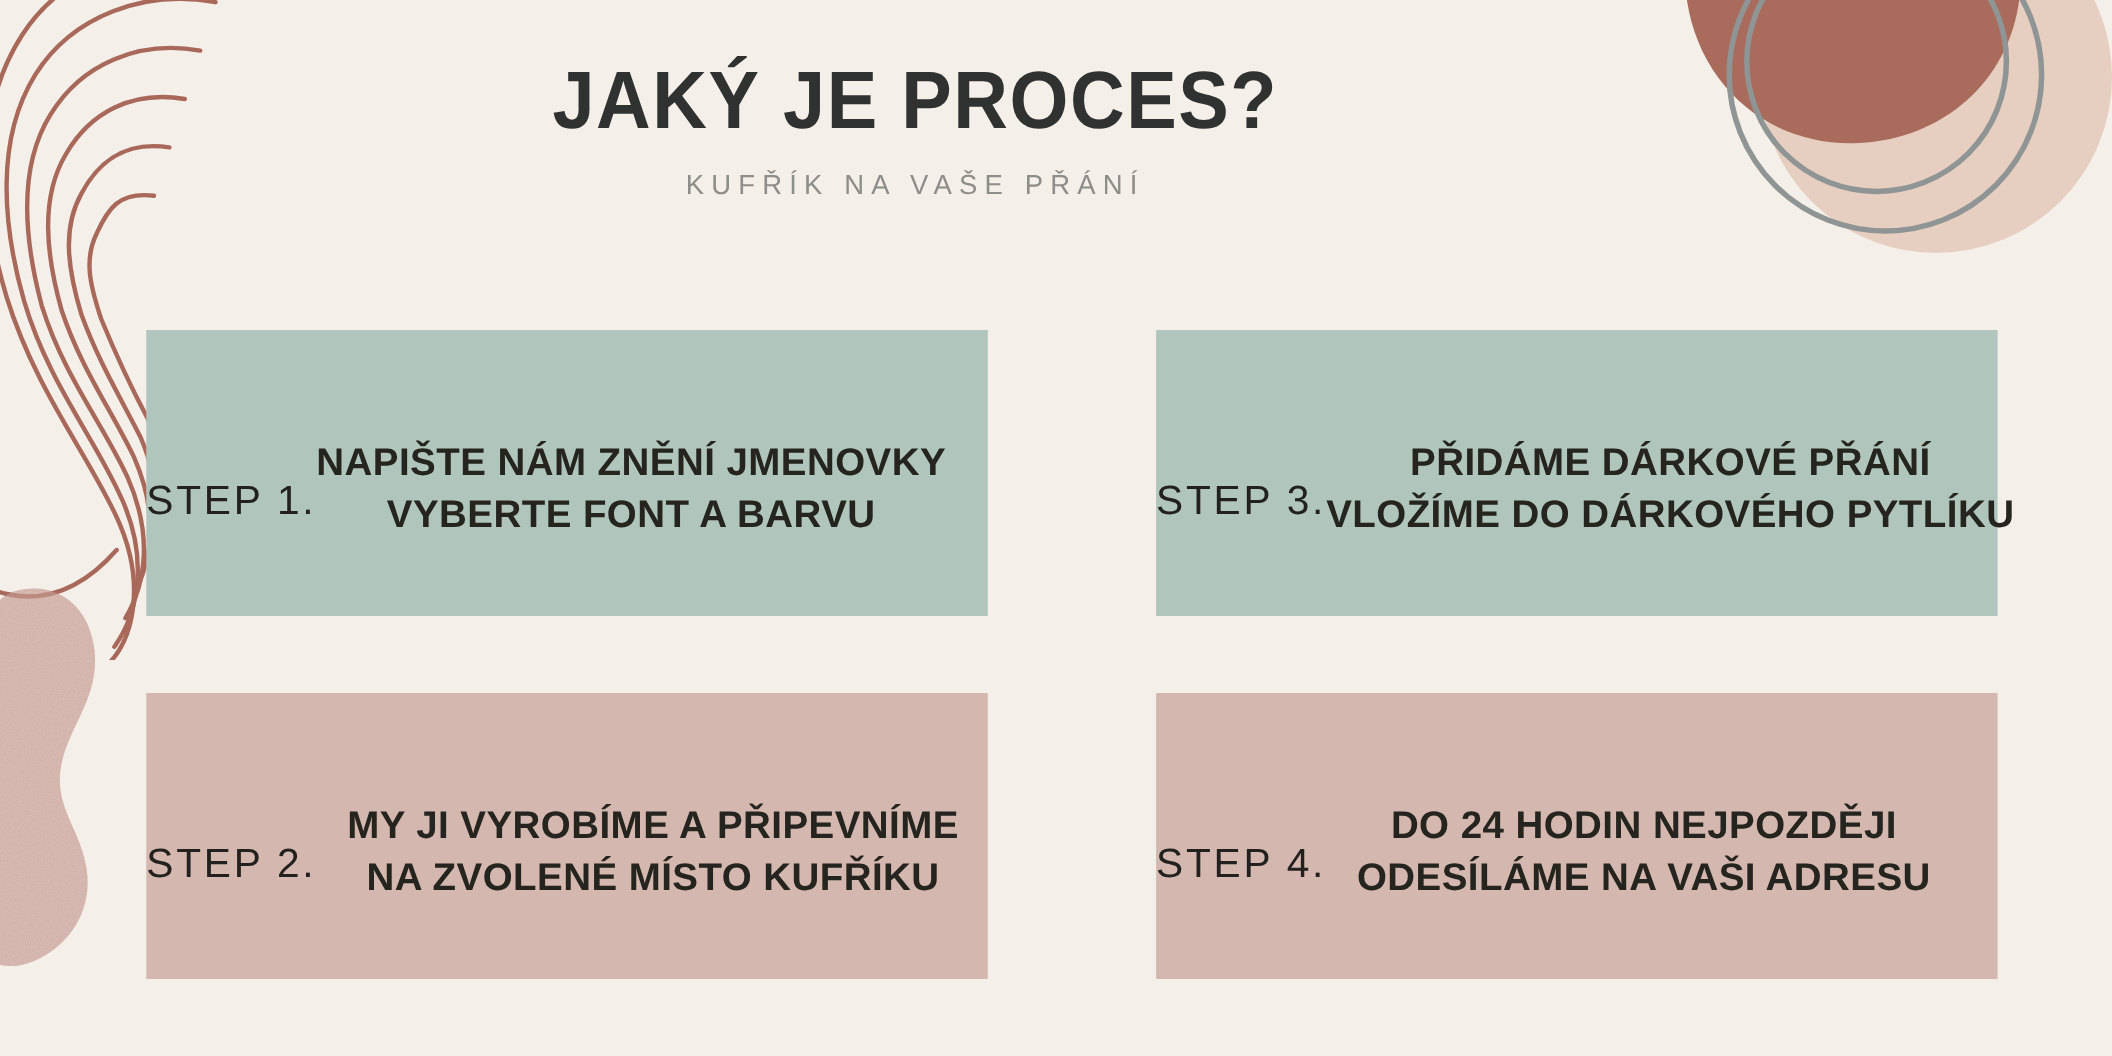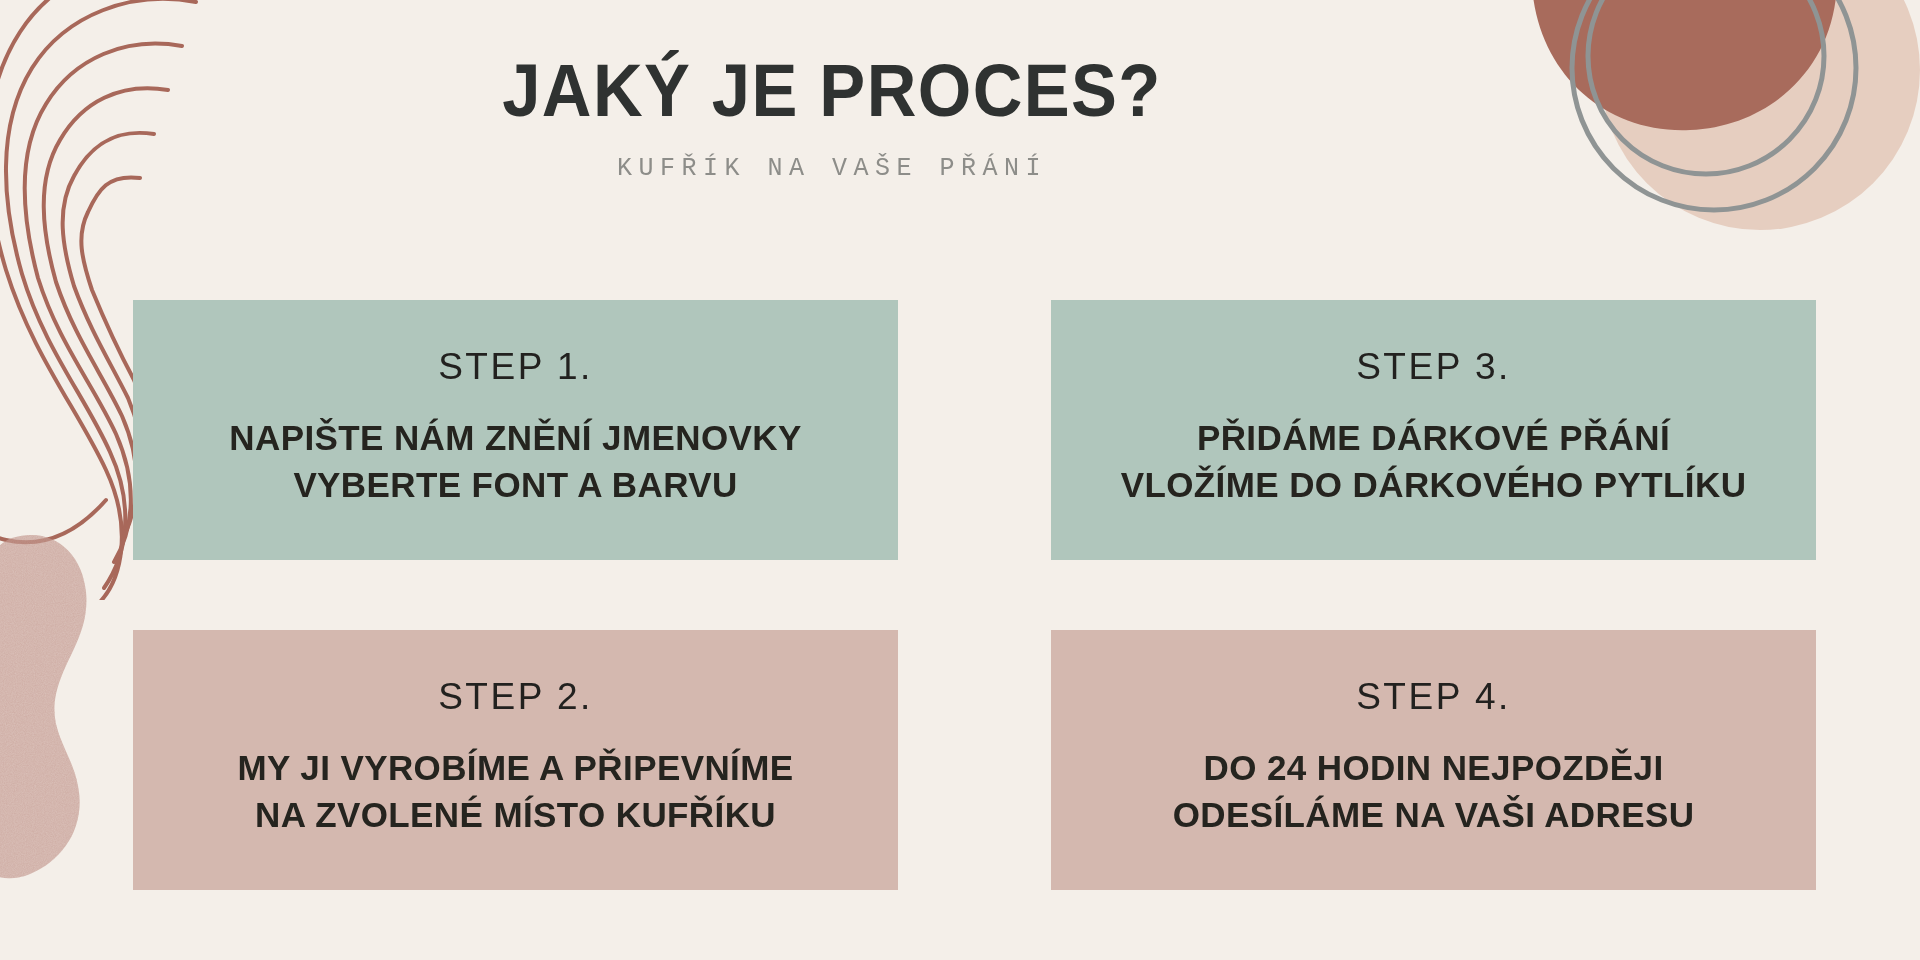--- a/index.html
+++ b/index.html
@@ -38,21 +38,21 @@
     font-family: "Liberation Sans", sans-serif;
     font-size: 74px;
     font-weight: 700;
     letter-spacing: 1.5px;
     color: #2f3231;
     margin: 0;
     line-height: 1.05;
     transform: scaleX(0.93);
   }
   #page-subtitle {
-    font-family: Liberation Mono, monospace;
+    font-family: Liberation Sans, sans-serif;
     font-size: 25px;
     font-weight: 300;
     letter-spacing: 6.5px;
     color: #8d8d89;
     margin: 26px 0 0 0;
     line-height: 1;
   }
 
   
   #cards {
@@ -61,32 +61,32 @@
     left: 0;
     width: 1920px;
     height: 600px;
     z-index: 4;
   }
   .card {
     position: absolute;
     width: 765px;
     height: 260px;
     display: flex;
-    flex-direction: column;
+    flex-direction: row;
     align-items: center;
     justify-content: flex-start;
     box-sizing: border-box;
   }
   .card.pos-tl { left: 133px;  top: 0px;   }
   .card.pos-tr { left: 1051px; top: 0px;   }
   .card.pos-bl { left: 133px;  top: 330px; }
   .card.pos-br { left: 1051px; top: 330px; }
 
   .card.tone-green { background: #b0c6bc; }
-  .card.tone-pink  { background: #d4b8af; }
+  .card.tone-pink  { background: #d4b8af; gap: 28px; }
 
   .card-step {
     font-family: "Liberation Sans", sans-serif;
     font-size: 37px;
     font-weight: 300;
     letter-spacing: 2.5px;
     color: #22211f;
     margin-top: 48px;
     line-height: 1;
     white-space: nowrap;

